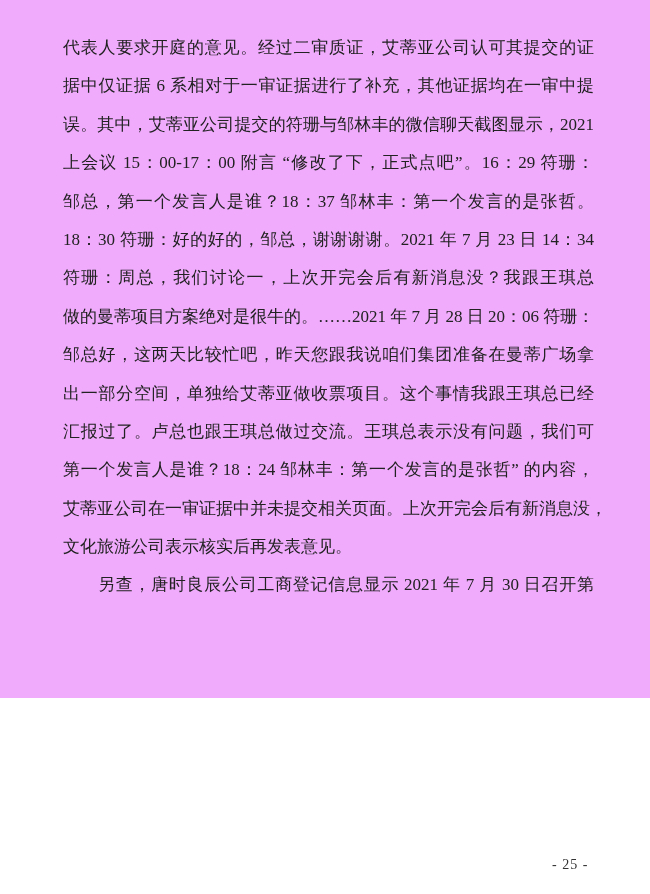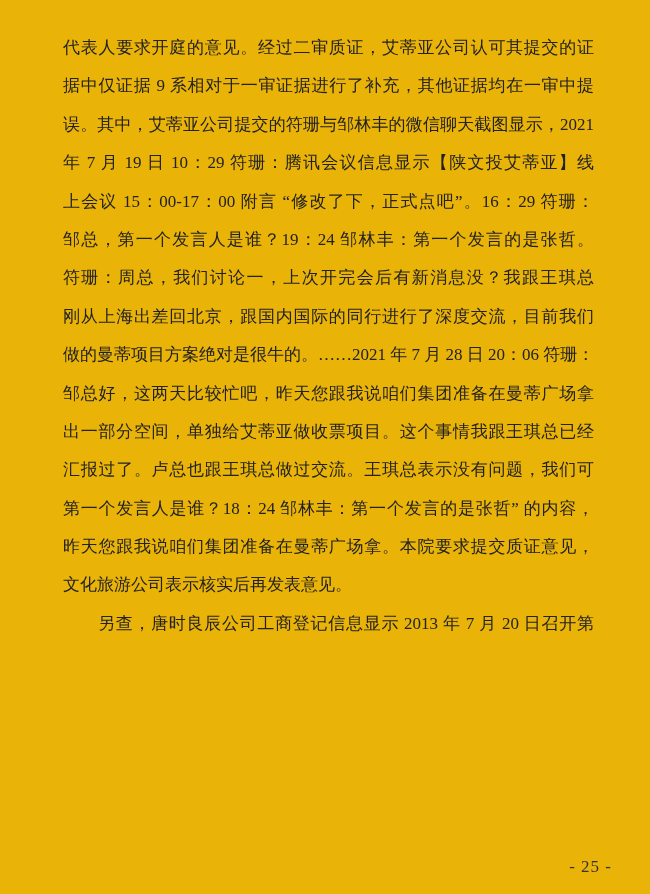--- a/index.html
+++ b/index.html
@@ -12,22 +12,22 @@
     height: 894px;
     position: relative;
     overflow: hidden;
     font-family: "Liberation Serif", "DejaVu Serif", serif;
   }
   .page {
     position: absolute;
     left: 0;
     top: 0;
     width: 650px;
-    height: 894px;
-    background: #eab308;
+    height: 698px;
+    background: #f0abfc;
   }
   .text-block {
     position: absolute;
     left: 63px;
     top: 29px;
     width: 531px;
     color: #222222;
     font-size: 17px;
     line-height: 38.4px;
   }
@@ -43,42 +43,41 @@
     text-align-last: left;
   }
   .line.indent {
     text-indent: 35px;
   }
   .page-number {
     position: absolute;
     top: 857px;
     right: 38px;
     width: 60px;
-    text-align: right;
-    font-size: 17px;
+    text-align: left;
+    font-size: 14px;
     color: #333333;
     letter-spacing: 1px;
   }
 </style>
 </head>
 <body>
 
 <div class="page">
   <div class="text-block">
     <div class="line">代表人要求开庭的意见。经过二审质证，艾蒂亚公司认可其提交的证</div>
-    <div class="line">据中仅证据 9 系相对于一审证据进行了补充，其他证据均在一审中提</div>
+    <div class="line">据中仅证据 6 系相对于一审证据进行了补充，其他证据均在一审中提</div>
     <div class="line">误。其中，艾蒂亚公司提交的符珊与邹林丰的微信聊天截图显示，2021</div>
-    <div class="line">年 7 月 19 日 10：29 符珊：腾讯会议信息显示【陕文投艾蒂亚】线</div>
     <div class="line">上会议 15：00-17：00 附言 “修改了下，正式点吧”。16：29 符珊：</div>
-    <div class="line">邹总，第一个发言人是谁？19：24 邹林丰：第一个发言的是张哲。</div>
+    <div class="line">邹总，第一个发言人是谁？18：37 邹林丰：第一个发言的是张哲。</div>
+    <div class="line">18：30 符珊：好的好的，邹总，谢谢谢谢。2021 年 7 月 23 日 14：34</div>
     <div class="line">符珊：周总，我们讨论一，上次开完会后有新消息没？我跟王琪总</div>
-    <div class="line">刚从上海出差回北京，跟国内国际的同行进行了深度交流，目前我们</div>
     <div class="line">做的曼蒂项目方案绝对是很牛的。……2021 年 7 月 28 日 20：06 符珊：</div>
     <div class="line">邹总好，这两天比较忙吧，昨天您跟我说咱们集团准备在曼蒂广场拿</div>
     <div class="line">出一部分空间，单独给艾蒂亚做收票项目。这个事情我跟王琪总已经</div>
     <div class="line">汇报过了。卢总也跟王琪总做过交流。王琪总表示没有问题，我们可</div>
     <div class="line">第一个发言人是谁？18：24 邹林丰：第一个发言的是张哲” 的内容，</div>
-    <div class="line">昨天您跟我说咱们集团准备在曼蒂广场拿。本院要求提交质证意见，</div>
+    <div class="line">艾蒂亚公司在一审证据中并未提交相关页面。上次开完会后有新消息没，</div>
     <div class="line para-end">文化旅游公司表示核实后再发表意见。</div>
-    <div class="line indent">另查，唐时良辰公司工商登记信息显示 2013 年 7 月 20 日召开第</div>
+    <div class="line indent">另查，唐时良辰公司工商登记信息显示 2021 年 7 月 30 日召开第</div>
   </div>
   <div class="page-number">- 25 -</div>
 </div>
 
 </body></html>

